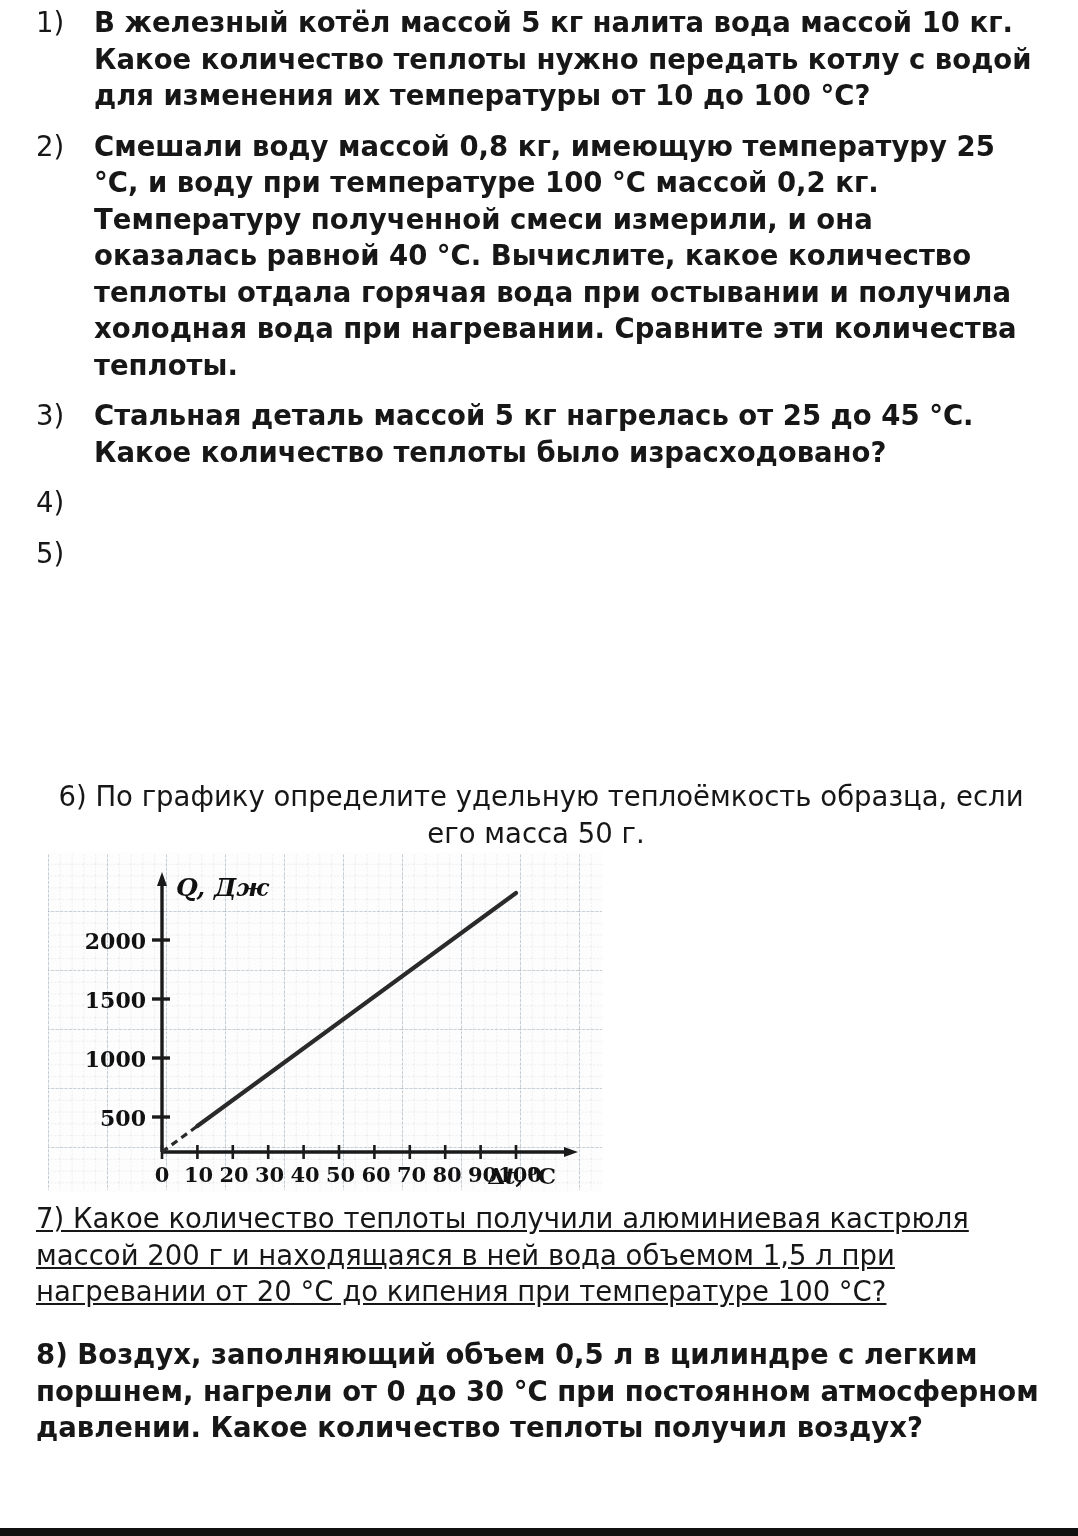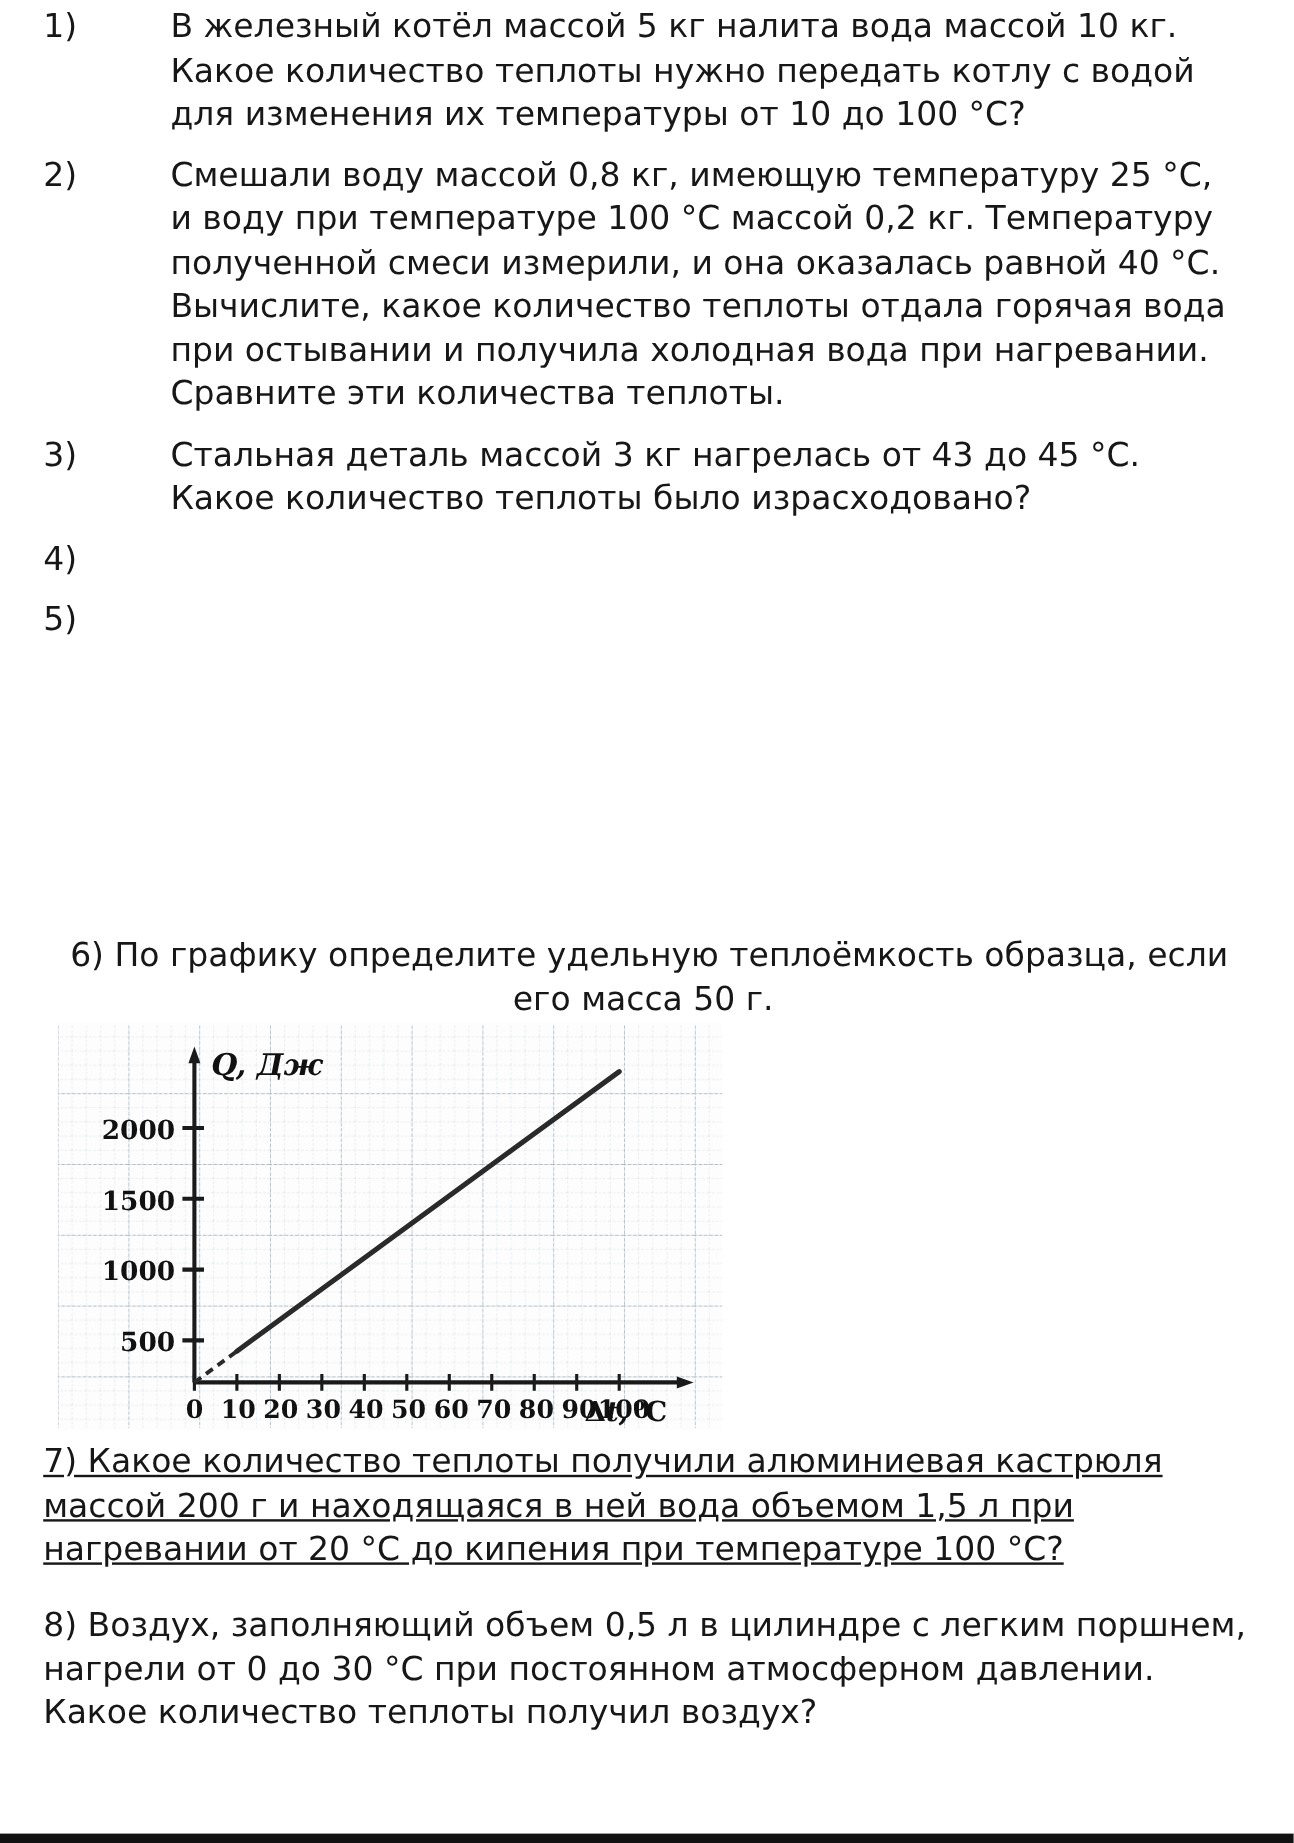--- a/index.html
+++ b/index.html
@@ -42,24 +42,23 @@
     width: 58px;
     font-size: 27.5px;
     line-height: 36.5px;
     font-weight: 400;
     color: #171717;
   }
   .qtext {
     flex: 1 1 auto;
     font-size: 27.5px;
     line-height: 36.5px;
-    font-weight: 400;
+    font-weight: 700;
     color: #171717;
     padding-right: 14px;
-    margin-left: 48px;
   }
 
   
   .para6 {
     position: absolute;
     left: 36px;
     top: 778px;
     width: 1000px;
     font-size: 27.5px;
     line-height: 36.5px;
@@ -91,20 +90,21 @@
     text-decoration: underline;
   }
   .para8 {
     position: absolute;
     left: 36px;
     top: 1336px;
     width: 1020px;
     font-size: 27.5px;
     line-height: 36.5px;
     color: #171717;
+    font-weight: bold;
   }
   
   .para9 {
     position: absolute;
     left: 36px;
     top: 1455px;
     width: 1000px;
     font-size: 21.5px;
     line-height: 30px;
     color: #171717;
@@ -131,21 +131,21 @@
       <div class="qtext">В железный котёл массой 5 кг налита вода массой 10 кг. Какое количество теплоты нужно передать котлу с водой для изменения их температуры от 10 до 100 °C?</div>
     </div>
 
     <div class="qitem">
       <div class="qmarker">2)</div>
       <div class="qtext">Смешали воду массой 0,8 кг, имеющую температуру 25 °C, и воду при температуре 100 °C массой 0,2 кг. Температуру полученной смеси измерили, и она оказалась равной 40 °C. Вычислите, какое количество теплоты отдала горячая вода при остывании и получила холодная вода при нагревании. Сравните эти количества теплоты.</div>
     </div>
 
     <div class="qitem">
       <div class="qmarker">3)</div>
-      <div class="qtext">Стальная деталь массой 3 кг нагрелась от 43 до 45 °C. Какое количество теплоты было израсходовано?</div>
+      <div class="qtext">Стальная деталь массой 5 кг нагрелась от 25 до 45 °C. Какое количество теплоты было израсходовано?</div>
     </div>
 
     <div class="qitem">
       <div class="qmarker">4)</div>
     </div>
 
     <div class="qitem">
       <div class="qmarker">5)</div>
     </div>
 

